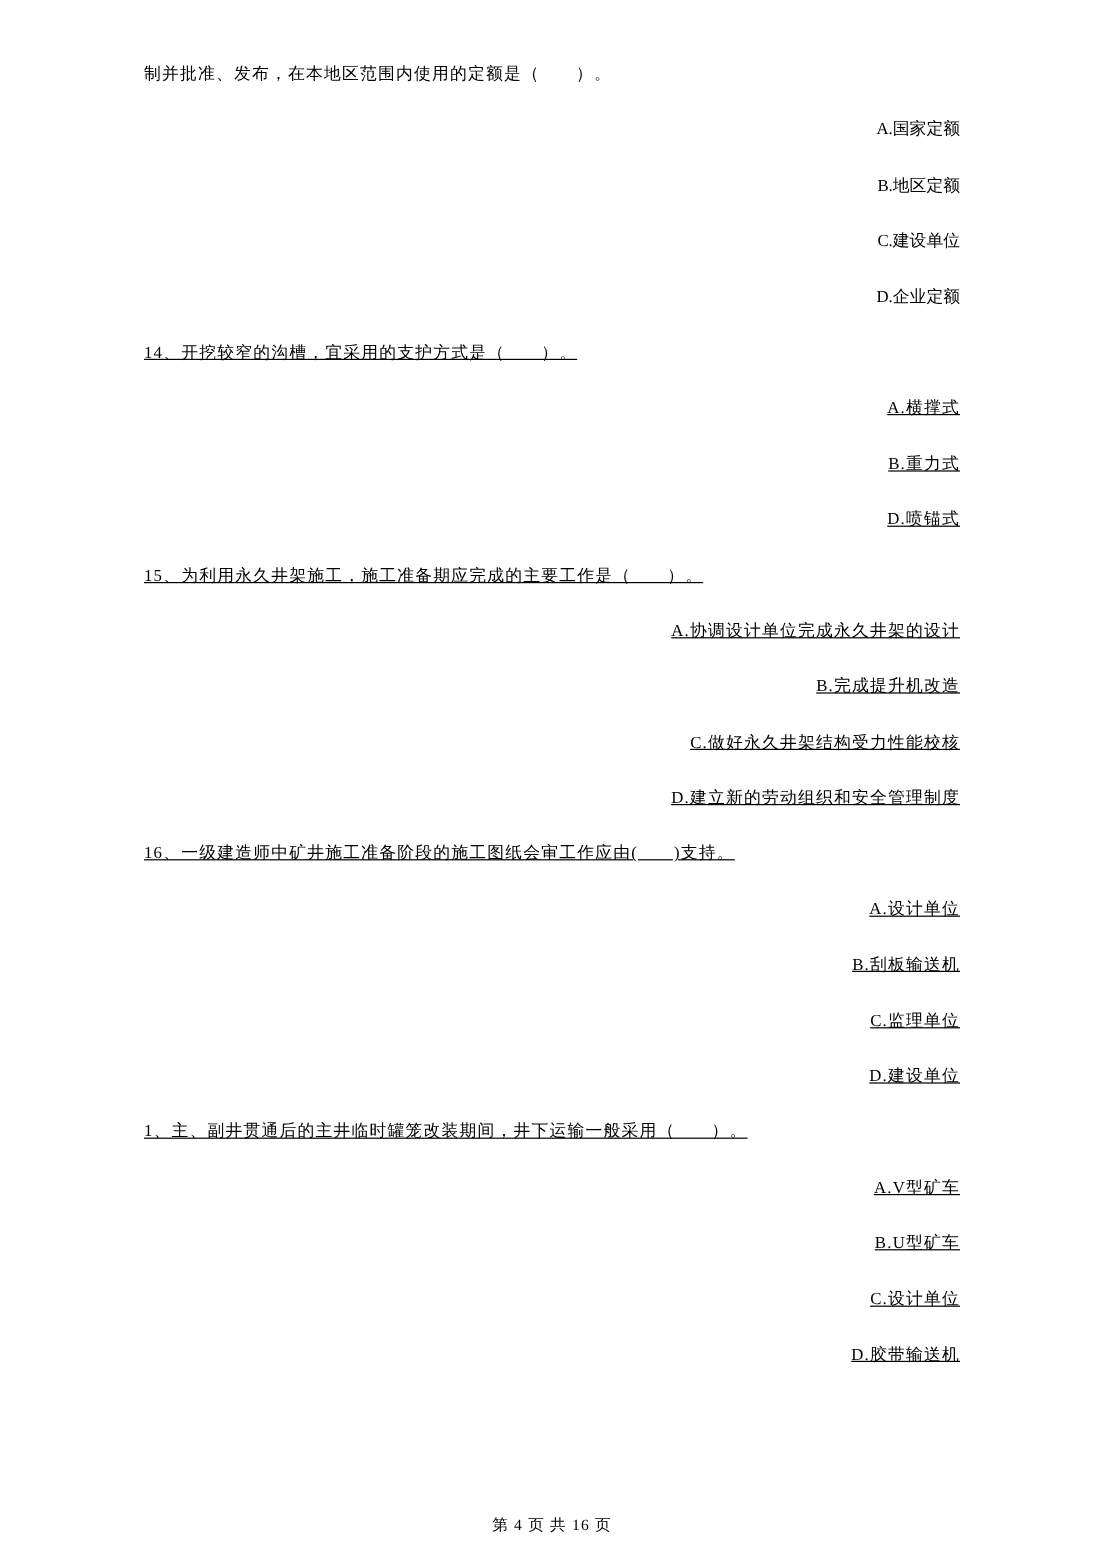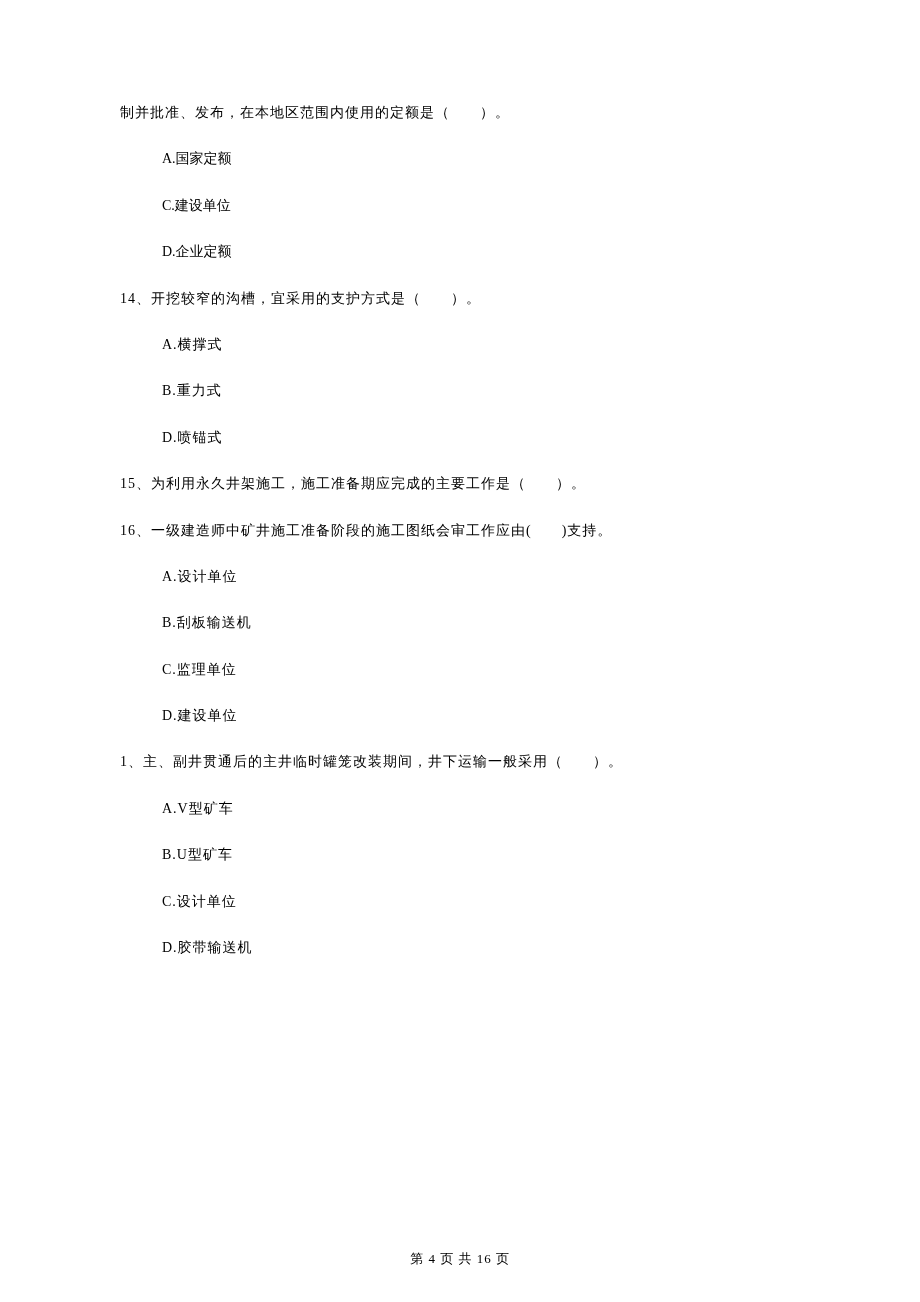--- a/index.html
+++ b/index.html
@@ -9,77 +9,86 @@
     }
     body {
       background: #ffffff;
       font-family: "SimSun", "宋体", serif;
       width: 920px;
       height: 1302px;
       position: relative;
       color: #000000;
     }
     .page-content {
-      padding: 102px 120px 0 120px;
+      padding: 52px 120px 0 120px;
       font-size: 14px;
       line-height: 1.6;
     }
     .question-continuation {
       margin-bottom: 24px;
       letter-spacing: 1px;
     }
     .question {
       margin-bottom: 24px;
       letter-spacing: 1px;
+      text-decoration: underline;
     }
     .question-text {
       margin-bottom: 24px;
     }
     .options {
       padding-left: 42px;
     }
     .option {
       margin-bottom: 24px;
       font-family: "SimSun", "宋体", serif;
+      text-align: right;
     }
     .footer {
       position: absolute;
-      bottom: 34px;
+      bottom: 22px;
       width: 100%;
       text-align: center;
       font-size: 13px;
       letter-spacing: 1px;
     }
   </style>
 </head>
 <body>
 
 <div class="page-content">
 
   <div class="question-continuation">
     <div>制并批准、发布，在本地区范围内使用的定额是（　　）。</div>
   </div>
 
   <div class="options">
     <div class="option">A.国家定额</div>
+    <div class="option">B.地区定额</div>
     <div class="option">C.建设单位</div>
     <div class="option">D.企业定额</div>
   </div>
 
   <div class="question">
     <div class="question-text">14、开挖较窄的沟槽，宜采用的支护方式是（　　）。</div>
     <div class="options">
       <div class="option">A.横撑式</div>
       <div class="option">B.重力式</div>
       <div class="option">D.喷锚式</div>
     </div>
   </div>
 
   <div class="question">
     <div class="question-text">15、为利用永久井架施工，施工准备期应完成的主要工作是（　　）。</div>
+    <div class="options">
+      <div class="option">A.协调设计单位完成永久井架的设计</div>
+      <div class="option">B.完成提升机改造</div>
+      <div class="option">C.做好永久井架结构受力性能校核</div>
+      <div class="option">D.建立新的劳动组织和安全管理制度</div>
+    </div>
   </div>
 
   <div class="question">
     <div class="question-text">16、一级建造师中矿井施工准备阶段的施工图纸会审工作应由(　　)支持。</div>
     <div class="options">
       <div class="option">A.设计单位</div>
       <div class="option">B.刮板输送机</div>
       <div class="option">C.监理单位</div>
       <div class="option">D.建设单位</div>
     </div>

